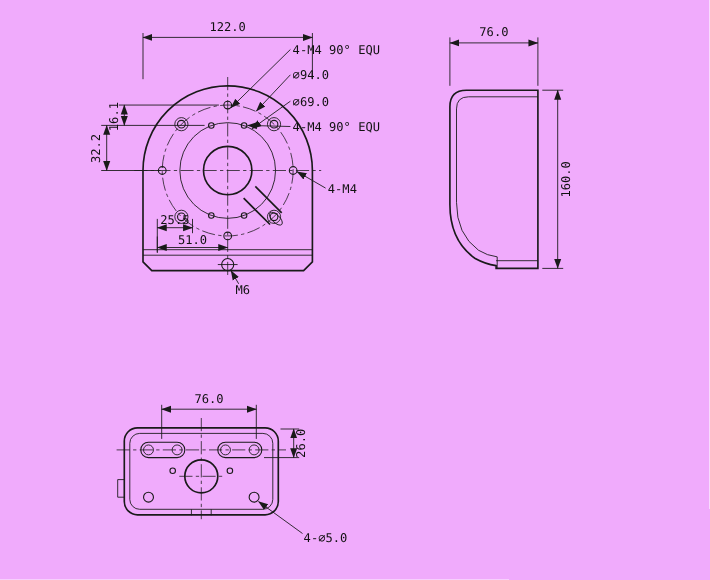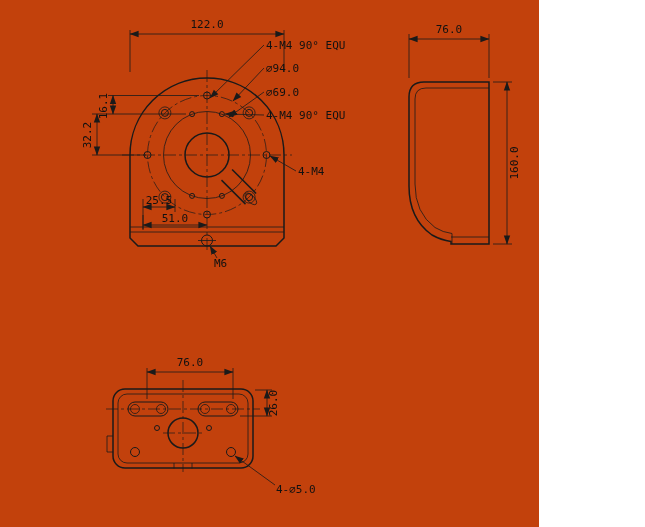--- a/index.html
+++ b/index.html
@@ -1,16 +1,16 @@
 <!DOCTYPE html>
 <html><head>
 <meta charset="utf-8">
 <style>
   html,body{margin:0;padding:0;background:#ffffff;}
-  .canvas{position:relative;width:539px;height:527px;background:#c2410c;overflow:hidden;text-decoration:underline;}
+  .canvas{position:relative;width:645px;height:527px;background:#f0abfc;overflow:hidden;text-decoration:underline;}
   svg{display:block;}
   text{font-family:"DejaVu Sans Mono","Liberation Mono",monospace;font-size:11px;fill:#111111;}
   .outline{fill:none;stroke:#1a1a1a;stroke-width:1.5;}
   .thin{fill:none;stroke:#1a1a1a;stroke-width:0.8;}
   .dim{fill:none;stroke:#1a1a1a;stroke-width:0.8;}
   .cl{fill:none;stroke:#1a1a1a;stroke-width:0.7;stroke-dasharray:12 3 3 3;}
   .hole{fill:none;stroke:#1a1a1a;stroke-width:1;}
 </style>
 </head>
 <body>

